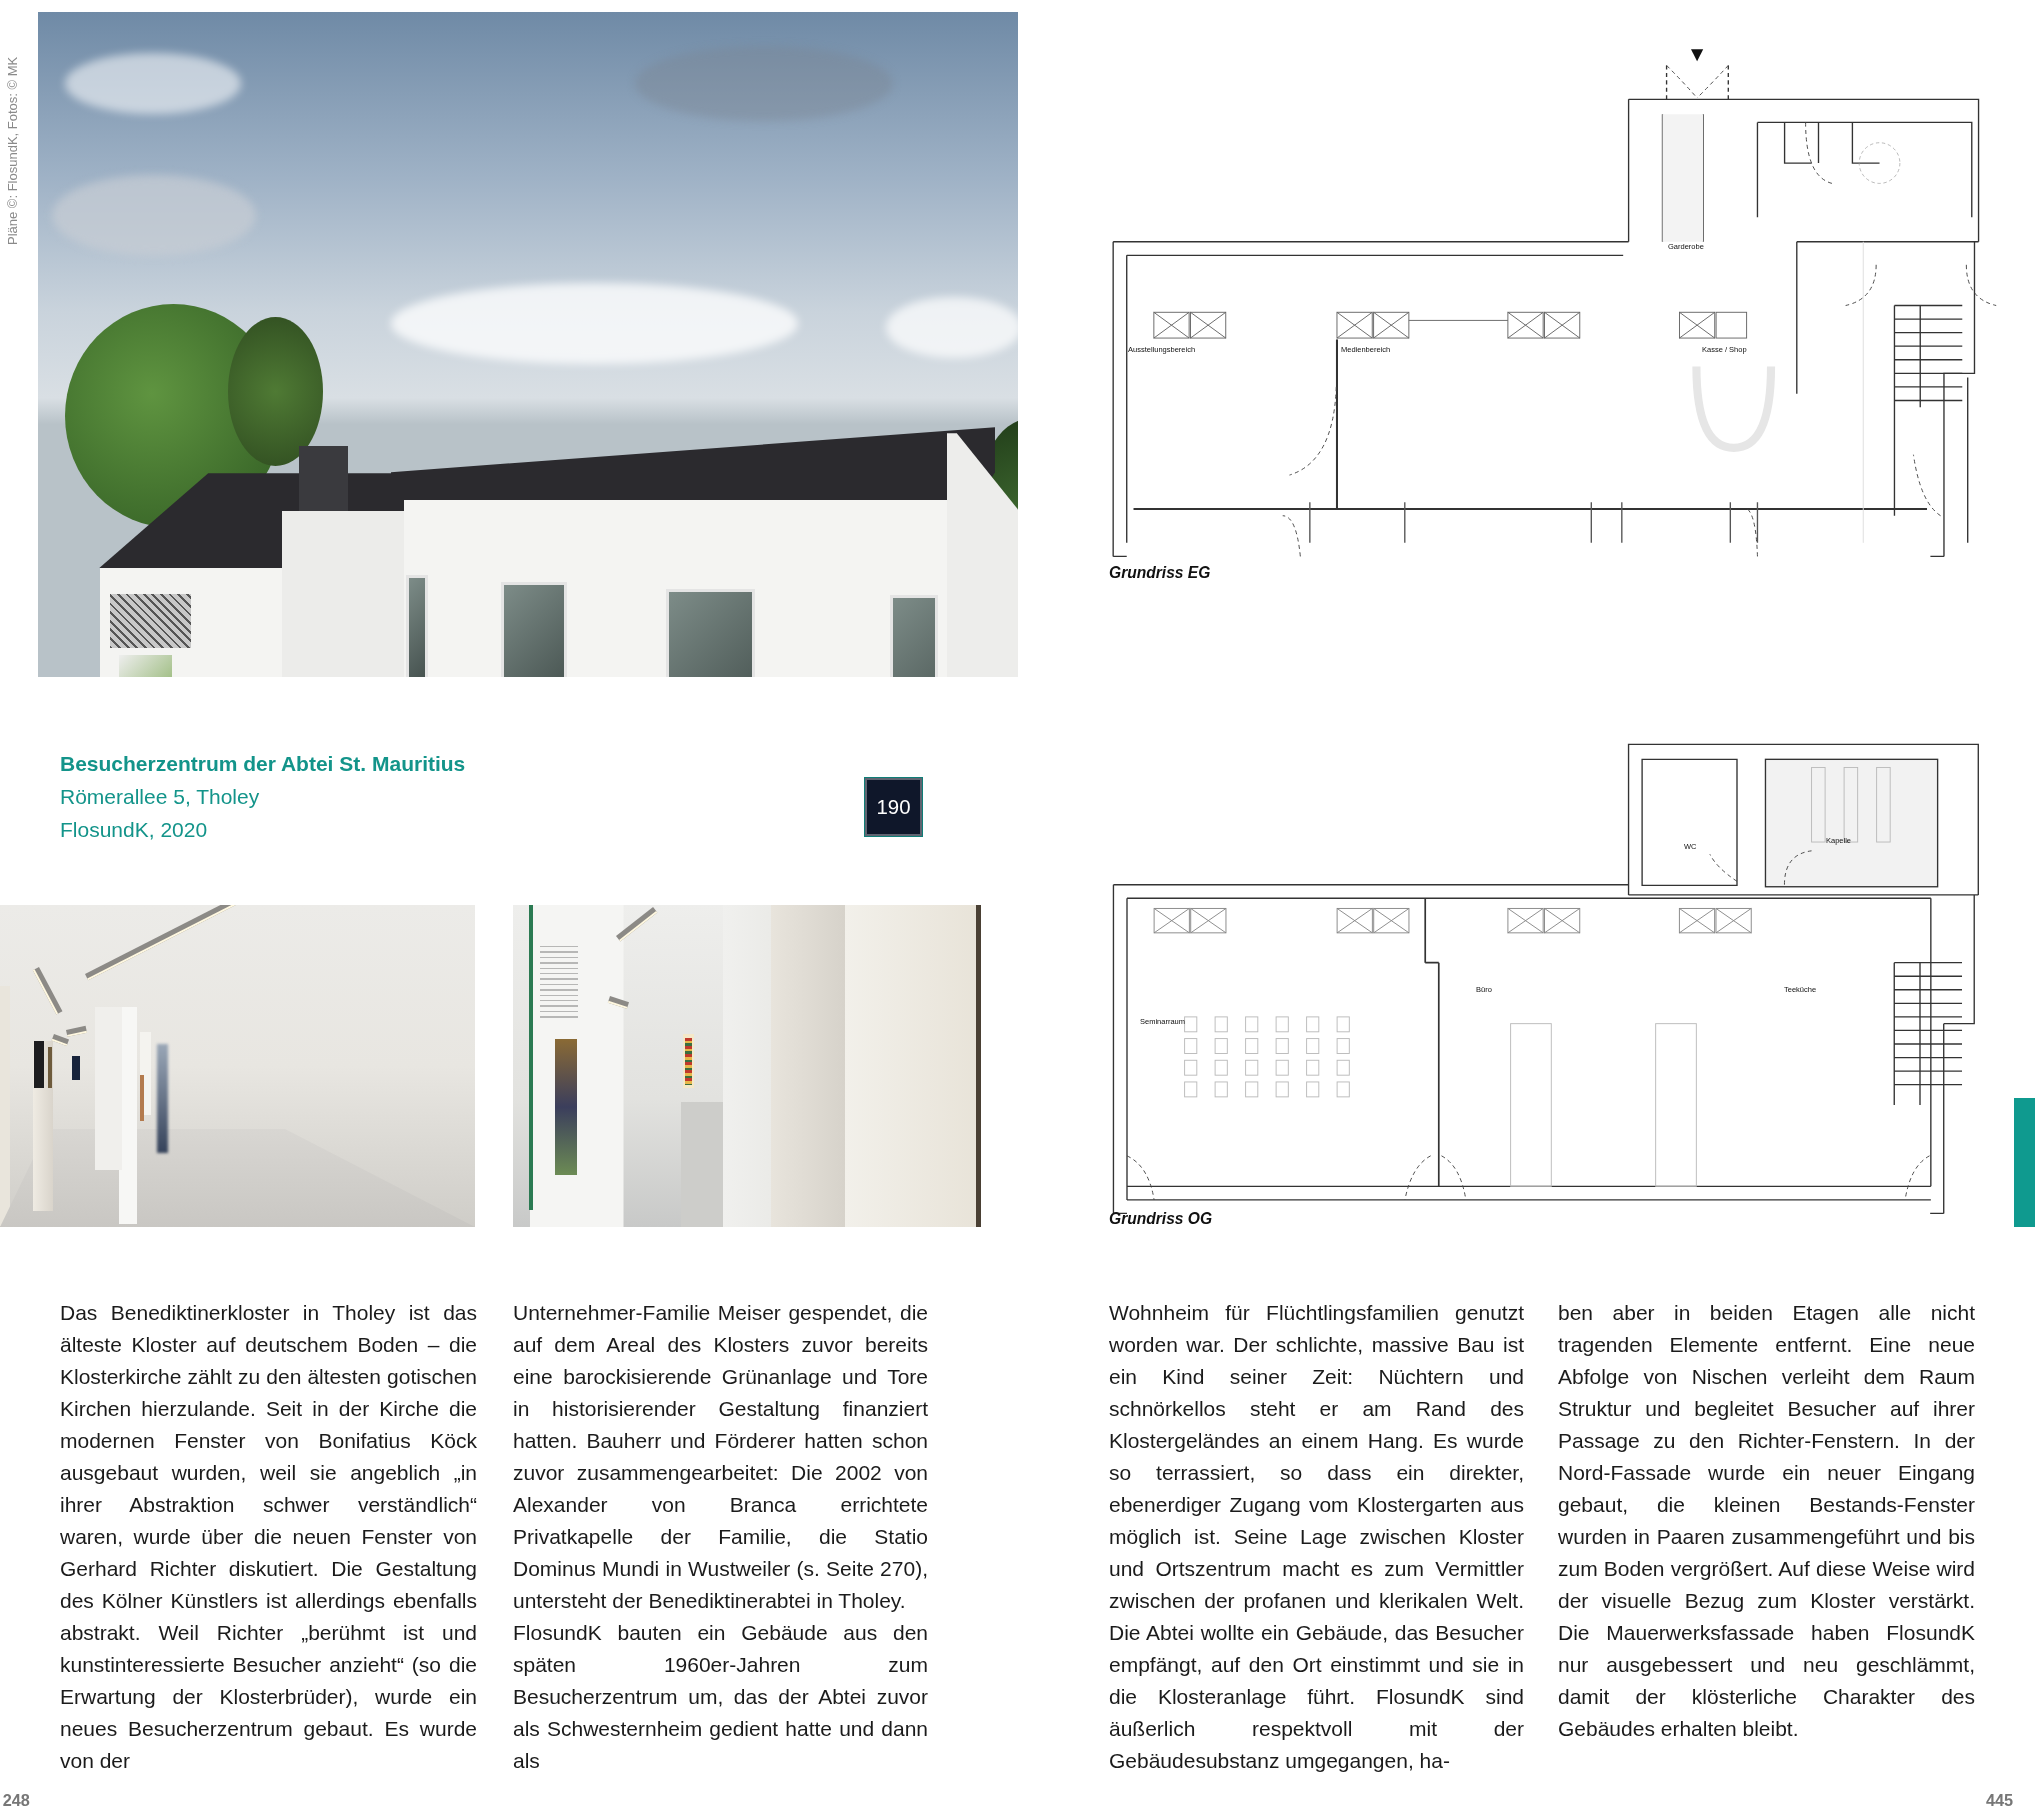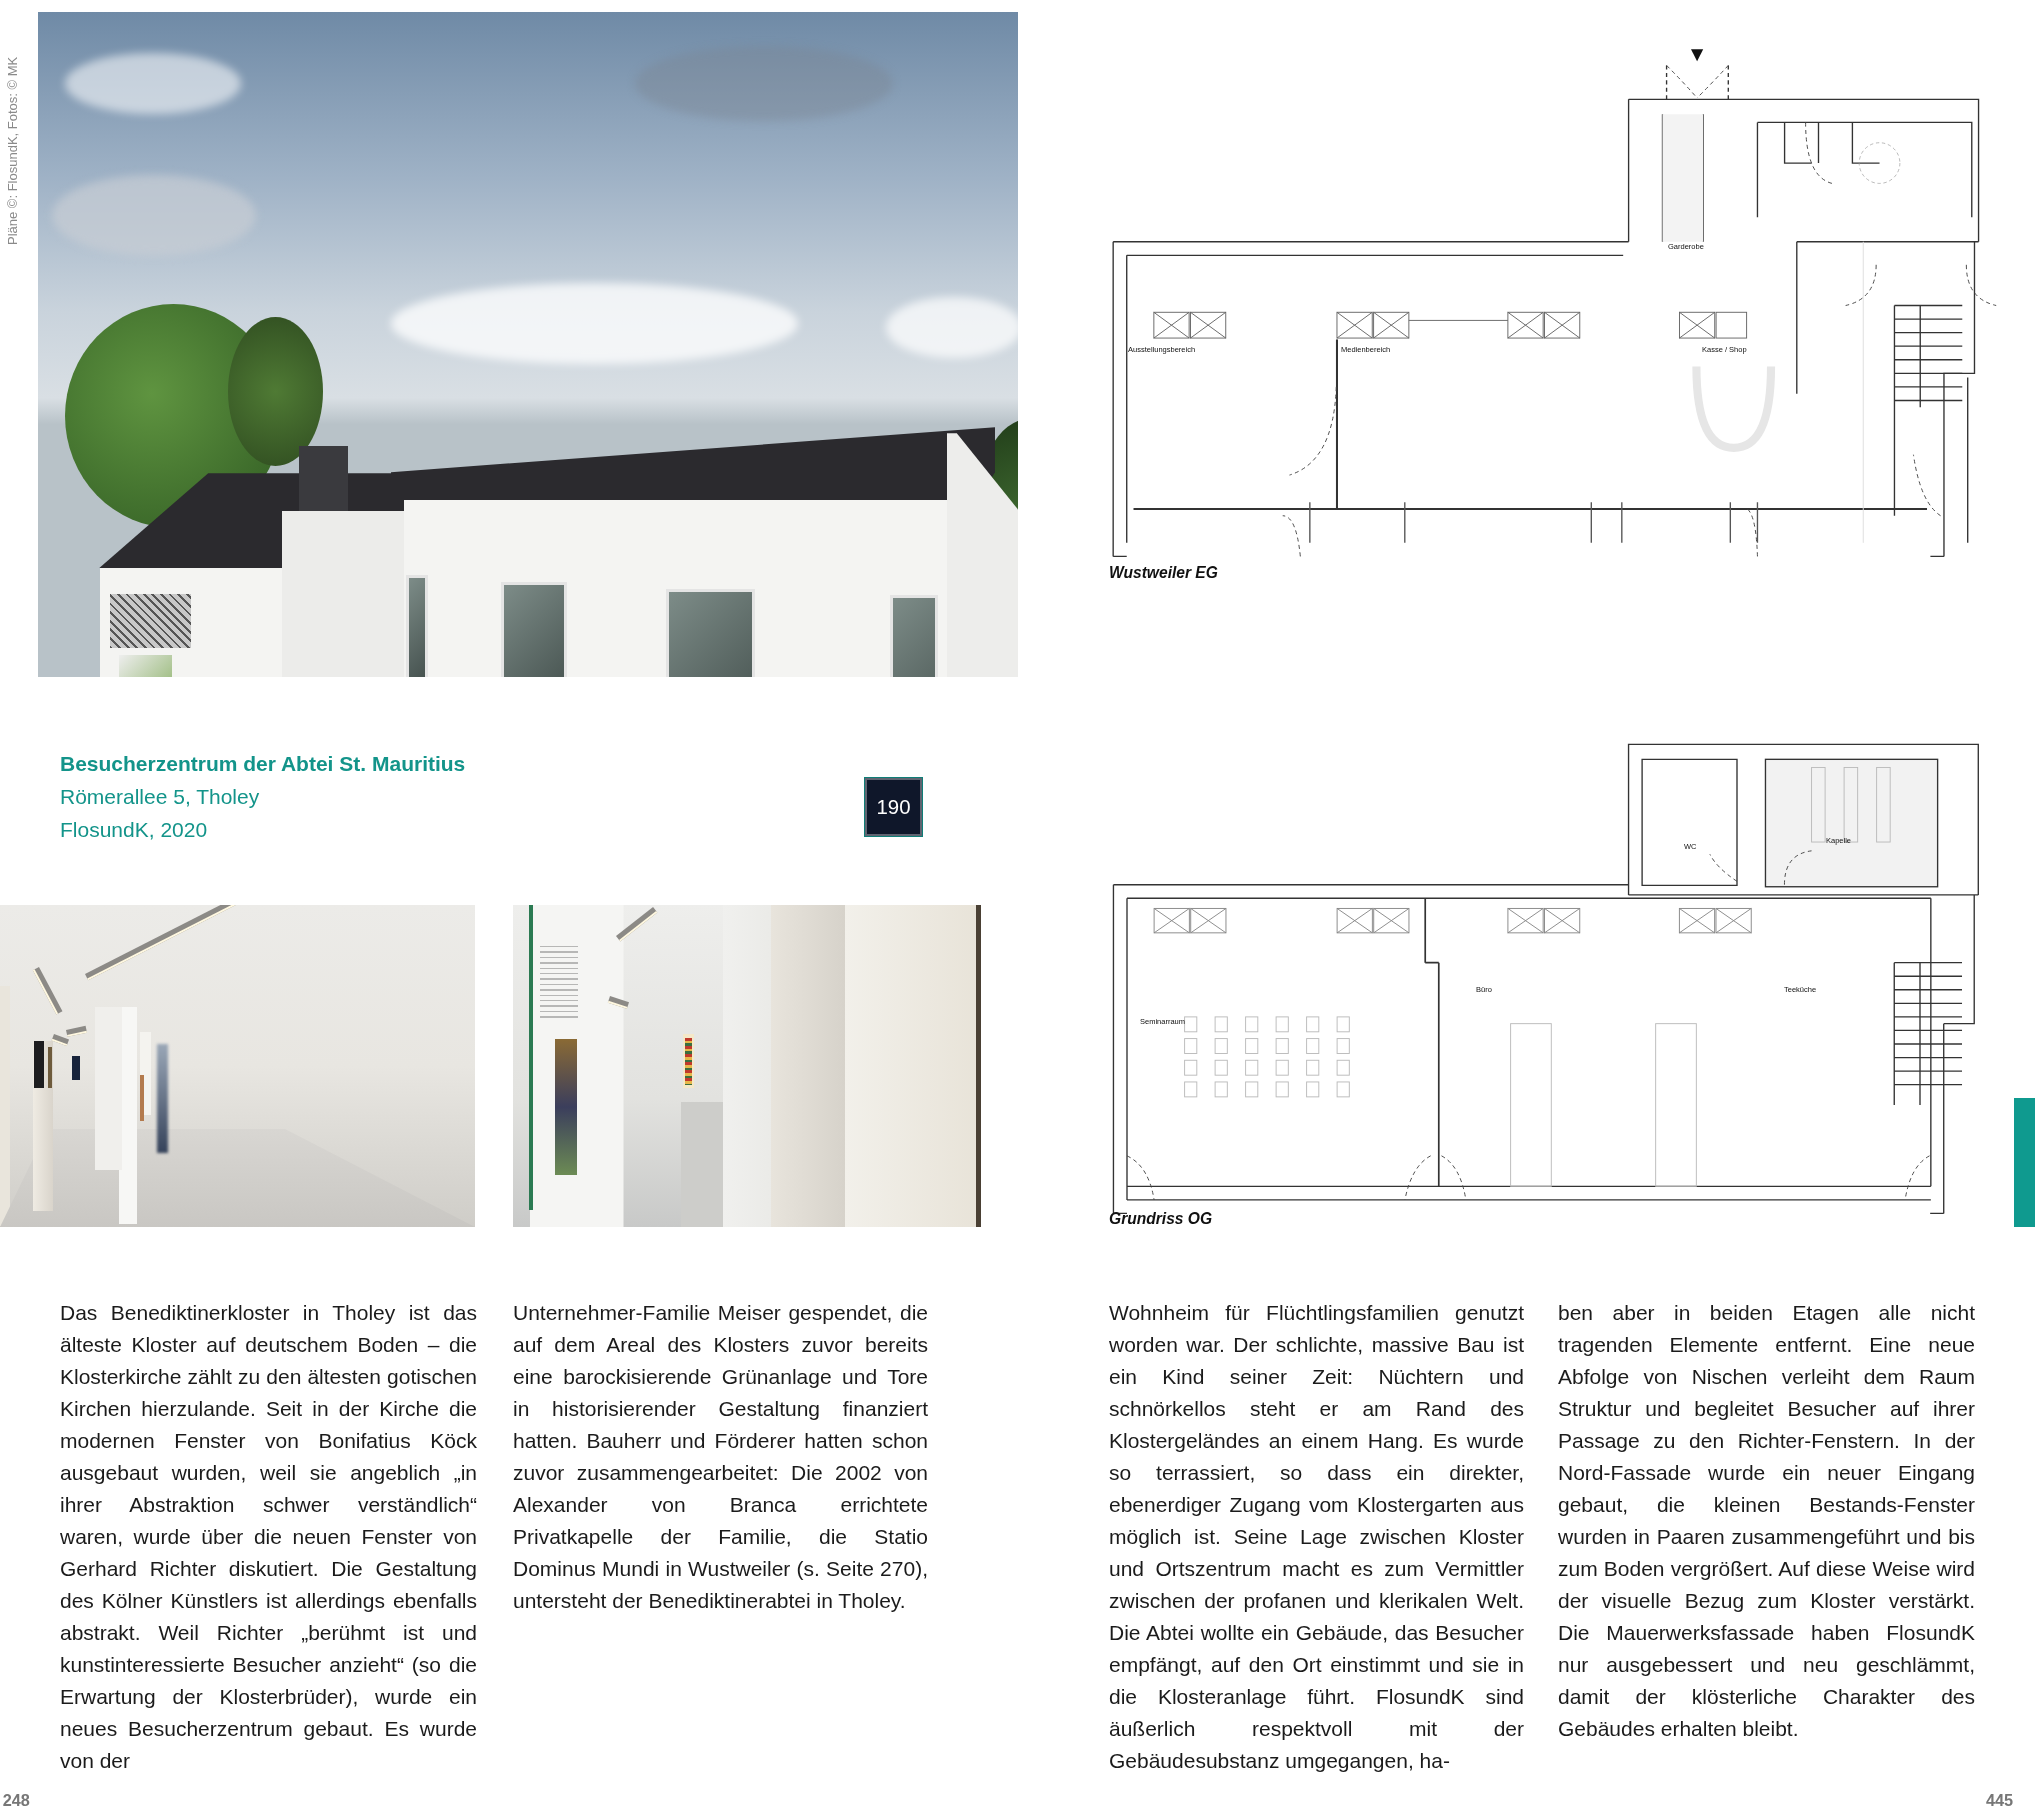--- a/index.html
+++ b/index.html
@@ -159,21 +159,21 @@
     </g>
 
     <rect x="820" y="108" width="60" height="188" fill="#f3f3f3" stroke="none"></rect>
     <circle cx="1140" cy="180" r="30" fill="none" stroke="#999" stroke-dasharray="5,4"></circle>
   </svg>
   <div class="plan-label" style="left:22px;top:304px;">Ausstellungsbereich</div>
   <div class="plan-label" style="left:235px;top:304px;">Medienbereich</div>
   <div class="plan-label" style="left:573px;top:304px;padding-left:23px;">Kasse / Shop</div>
   <div class="plan-label" style="left:562px;top:201px;">Garderobe</div>
 </div>
-<div class="caption" style="left:1109px;top:564px;">Wustweiler EG</div>
+<div class="caption" style="left:1109px;top:564px;">Grundriss EG</div>
 
 <div class="plan" style="left:1106px;top:739px;width:896px;height:488px;">
   <svg width="896" height="488" viewBox="0 0 1320 720">
     <g fill="none" stroke="#333" stroke-width="2">
       <path d="M770,230 V8 H1286 V230 M770,230 H1286"></path>
       <path d="M790,30 V216 H930 V30 Z"></path>
       <rect x="972" y="30" width="254" height="188" fill="#f2f2f2"></rect>
       <path d="M10,215 H770 M10,215 V700 M30,235 V680 M10,700 H30 M1215,700 H1235 M1235,420 V700 M1280,230 V420 H1235"></path>
       <path d="M30,235 H1216 M1216,235 V660 M30,660 H1216 M30,680 H1216"></path>
       <path d="M470,235 V330 M470,330 H490 M490,330 V660" stroke-width="2.5"></path>
@@ -236,20 +236,21 @@
   <div class="plan-label" style="left:578px;top:103px;">WC</div>
   <div class="plan-label" style="left:680px;top:97px;padding-left:40px;">Kapelle</div>
 </div>
 <div class="caption" style="left:1109px;top:1210px;">Grundriss OG</div>
 
 <div class="col" style="left:60px;width:417px;">
   <p>Das Benediktinerkloster in Tholey ist das älteste Kloster auf deutschem Boden – die Klosterkirche zählt zu den ältesten gotischen Kirchen hierzulande. Seit in der Kirche die modernen Fenster von Bonifatius Köck ausgebaut wurden, weil sie angeblich „in ihrer Abstraktion schwer verständlich“ waren, wurde über die neuen Fenster von Gerhard Richter diskutiert. Die Gestaltung des Kölner Künstlers ist allerdings ebenfalls abstrakt. Weil Richter „berühmt ist und kunstinteressierte Besucher anzieht“ (so die Erwartung der Klosterbrüder), wurde ein neues Besucherzentrum gebaut. Es wurde von der</p>
 </div>
 <div class="col" style="left:513px;width:415px;">
   <p>Unternehmer-Familie Meiser gespendet, die auf dem Areal des Klosters zuvor bereits eine barockisierende Grünanlage und Tore in historisierender Gestaltung finanziert hatten. Bauherr und Förderer hatten schon zuvor zusammengearbeitet: Die 2002 von Alexander von Branca errichtete Privatkapelle der Familie, die Statio Dominus Mundi in Wustweiler (s. Seite 270), untersteht der Benediktinerabtei in Tholey.</p>
+  <p>FlosundK bauten ein Gebäude aus den späten 1960er-Jahren zum Besucherzentrum um, das der Abtei zuvor als Schwesternheim gedient hatte und dann als</p>
 </div>
 <div class="col" style="left:1109px;width:415px;">
   <p>Wohnheim für Flüchtlingsfamilien genutzt worden war. Der schlichte, massive Bau ist ein Kind seiner Zeit: Nüchtern und schnörkellos steht er am Rand des Klostergeländes an einem Hang. Es wurde so terrassiert, so dass ein direkter, ebenerdiger Zugang vom Klostergarten aus möglich ist. Seine Lage zwischen Kloster und Ortszentrum macht es zum Vermittler zwischen der profanen und klerikalen Welt. Die Abtei wollte ein Gebäude, das Besucher empfängt, auf den Ort einstimmt und sie in die Klosteranlage führt. FlosundK sind äußerlich respektvoll mit der Gebäudesubstanz umgegangen, ha-</p>
 </div>
 <div class="col" style="left:1558px;width:417px;">
   <p>ben aber in beiden Etagen alle nicht tragenden Elemente entfernt. Eine neue Abfolge von Nischen verleiht dem Raum Struktur und begleitet Besucher auf ihrer Passage zu den Richter-Fenstern. In der Nord-Fassade wurde ein neuer Eingang gebaut, die kleinen Bestands-Fenster wurden in Paaren zusammengeführt und bis zum Boden vergrößert. Auf diese Weise wird der visuelle Bezug zum Kloster verstärkt. Die Mauerwerksfassade haben FlosundK nur ausgebessert und neu geschlämmt, damit der klösterliche Charakter des Gebäudes erhalten bleibt.</p>
 </div>
 
 <div class="pageno" style="left:2.7px;top:1791px;">248</div>
 <div class="pageno" style="left:1986px;top:1791px;">445</div>

